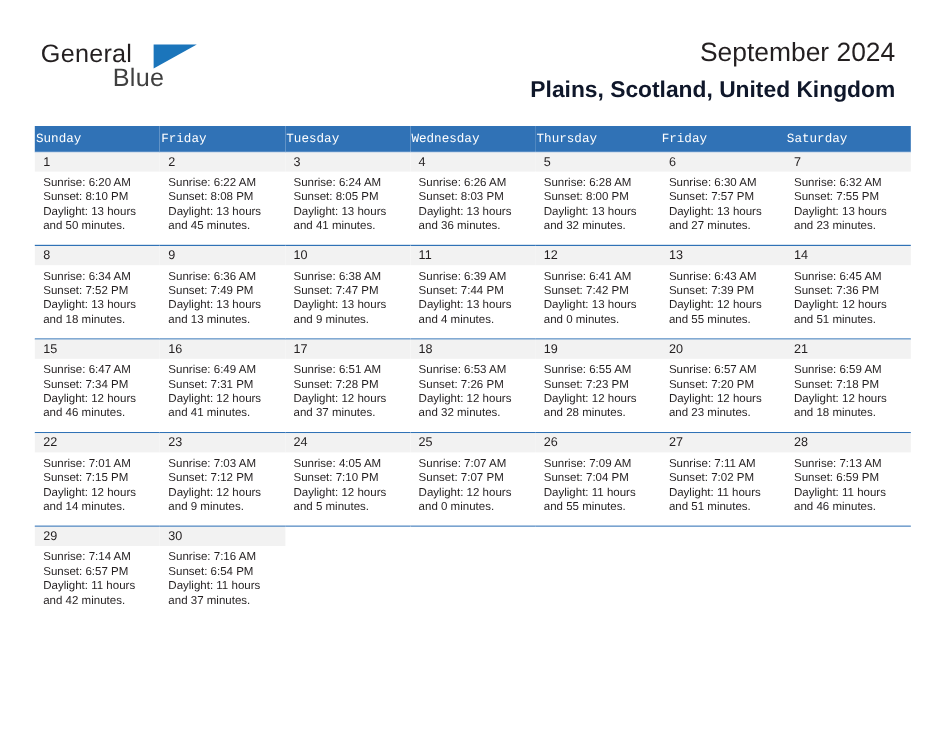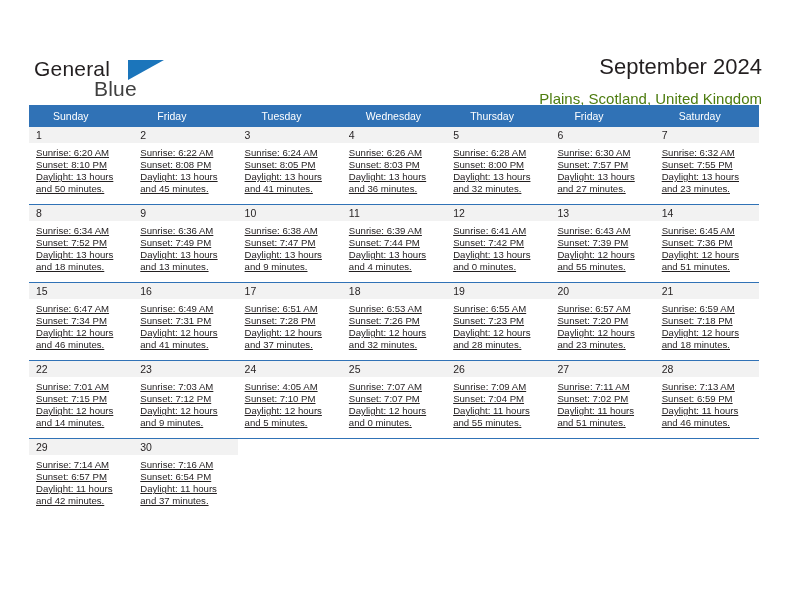--- a/index.html
+++ b/index.html
@@ -19,23 +19,22 @@
     width: 792px;
     height: 612px;
     box-sizing: border-box;
   }
 
   
   .header {
     position: absolute;
     top: 28px;
     left: 34px;
-    right: 30px;
+    right: 46px;
     height: 62px;
-    margin-top: 23px;
   }
   .brand {
     position: absolute;
     left: 0;
     top: 6px;
     width: 210px;
     height: 56px;
   }
   .brand-general {
     position: absolute;
@@ -73,45 +72,47 @@
   }
   .cal-title {
     font-size: 22px;
     color: #231f20;
     line-height: 32px;
     white-space: nowrap;
     font-weight: normal;
     margin: 0;
   }
   .cal-subtitle {
-    font-size: 15px;
-    color: #4d7c0f;
+    font-size: 19px;
+    color: #0f172a;
     line-height: 20px;
     margin-top: 6px;
     white-space: nowrap;
+    font-weight: bold;
   }
 
   
   .calendar {
     position: absolute;
     left: 29px;
     top: 105px;
     width: 730px;
     border-collapse: collapse;
     table-layout: fixed;
   }
   .calendar th {
     background: #3072b6;
     color: #ffffff;
     font-size: 10.5px;
     font-weight: normal;
     text-align: left;
-    padding: 4px 0 4px 24px;
+    padding: 4px 0 4px 1px;
     height: 13px;
     border: none;
+    font-family: Liberation Mono, monospace;
   }
   .calendar td {
     vertical-align: top;
     width: 104.28px;
     height: 78px;
     padding: 0;
     border: none;
     background: #ffffff;
     position: relative;
   }
@@ -133,21 +134,20 @@
     color: #231f20;
   }
   .daycell.empty .daynum-band {
     background: #ffffff;
   }
   .info {
     padding: 4px 4px 0 7px;
     font-size: 9.6px;
     line-height: 12.1px;
     color: #231f20;
-    text-decoration: underline;
   }
   .info div {
     white-space: nowrap;
   }
 </style>
 </head>
 <body>
 
 <div class="page">
 

